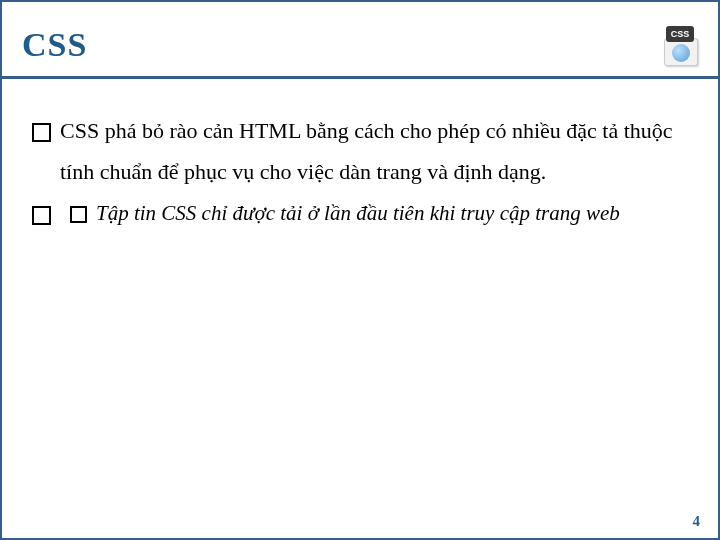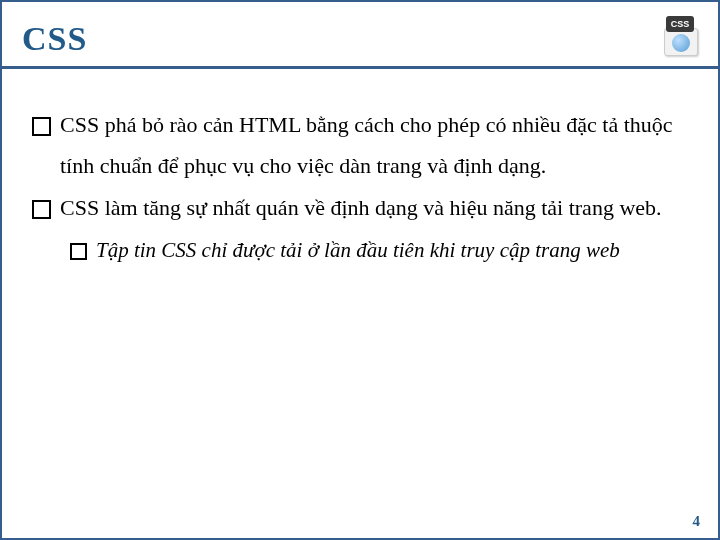--- a/index.html
+++ b/index.html
@@ -6,25 +6,25 @@
   body {
     width: 720px;
     height: 540px;
     background: #ffffff;
     border: 2px solid #355e8c;
     font-family: Georgia, 'Times New Roman', serif;
     position: relative;
     overflow: hidden;
   }
   .header {
-    padding: 14px 20px 8px 20px;
+    padding: 24px 20px 8px 20px;
     border-bottom: 3px solid #355e8c;
     display: flex;
     justify-content: space-between;
-    align-items: flex-end;
+    align-items: flex-start;
   }
   .title {
     font-size: 34px;
     font-weight: bold;
     color: #225a8a;
     letter-spacing: 1px;
   }
   .icon-wrap {
     position: relative;
     width: 46px;
@@ -53,22 +53,21 @@
     box-shadow: 1px 1px 2px rgba(0,0,0,0.2);
   }
   .icon-globe {
     position: absolute;
     top: 18px; right: 8px;
     width: 18px; height: 18px;
     background: radial-gradient(circle at 35% 35%, #bde0ff, #569bd0);
     border-radius: 50%;
   }
   .content {
-    padding: 16px 30px 0 30px;
-    margin-top: 20px;
+    padding: 32px 30px 0 30px;
   }
   ul.main {
     list-style: none;
   }
   ul.main > li {
     font-size: 22px;
     line-height: 1.85;
     color: #000;
     margin-bottom: 2px;
     padding-left: 28px;
@@ -126,21 +125,20 @@
     <div class="icon-page"></div>
     <div class="icon-globe"></div>
     <div class="icon-badge">CSS</div>
   </div>
 </div>
 
 <div class="content">
   <ul class="main">
     <li>CSS phá bỏ rào cản HTML bằng cách cho phép có nhiều đặc tả thuộc tính chuẩn để phục vụ cho việc dàn trang và định dạng.</li>
     <li>
-      <span>CSS làm tăng sự nhất quán về định dạng và hiệu năng tải trang web.</span>
       <ul class="sub">
         <li>Tập tin CSS chỉ được tải ở lần đầu tiên khi truy cập trang web</li>
       </ul>
     </li>
   </ul>
 </div>
 
 <div class="page-num">4</div>
 
 </body></html>

